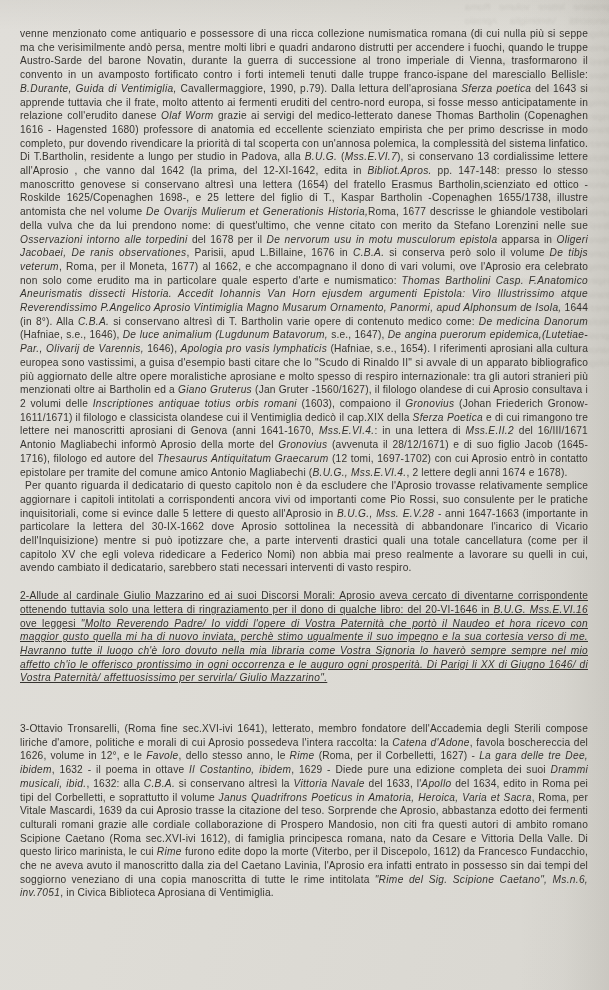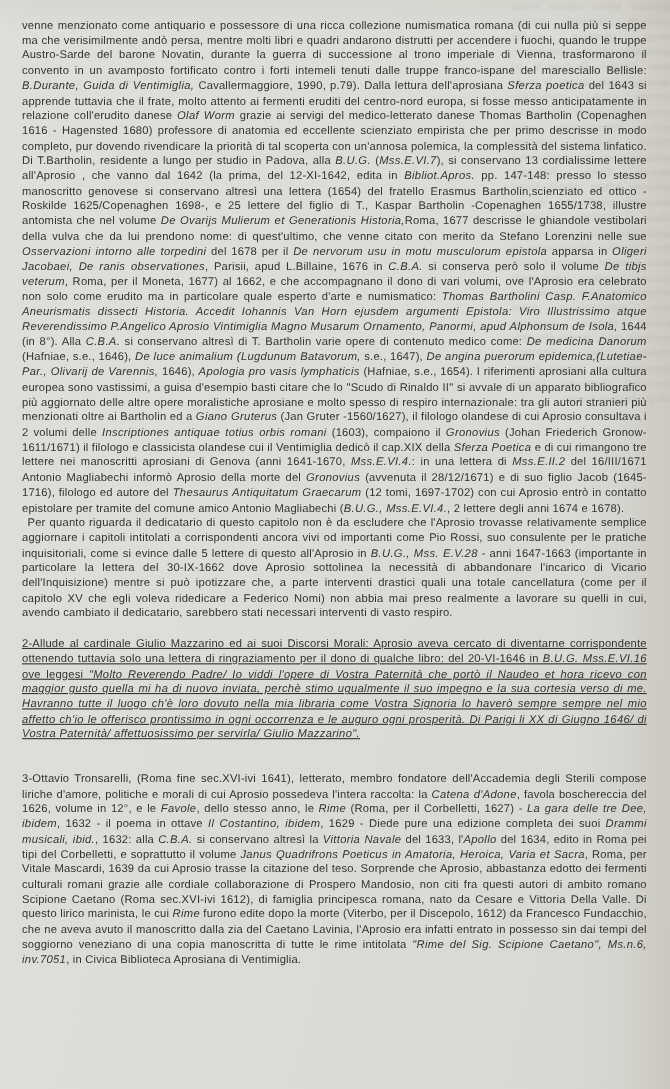--- a/index.html
+++ b/index.html
@@ -36,36 +36,36 @@
     color: #4a463e;
     font-size: 9.5px;
     line-height: 13.7px;
     text-align: justify;
     overflow: hidden;
     pointer-events: none;
     word-break: break-word;
   }
   .text-block {
     position: absolute;
-    top: 17px;
+    top: 27px;
     left: 20px;
     width: 568px;
     color: #35332f;
     font-size: 10.2px;
     line-height: 13.7px;
     letter-spacing: 0.18px;
     text-align: justify;
   }
   .text-block p {
     margin: 0;
     padding: 0;
   }
   .text-block p.indent { text-indent: 5px; }
   .text-block p.gap-line { margin-top: 14px; text-decoration: underline; }
-  .text-block p.gap-double { margin-top: 27px; }
+  .text-block p.gap-double { margin-top: 37px; }
   .text-block i {
     font-style: italic;
     letter-spacing: 0.3px;
   }
 </style>
 </head>
 <body>
 
 <div class="scan-page">
   <div class="ghost-strip">aprosiane lettere volume Roma manoscritti Ventimiglia Aprosio filologo olandese erudito numismatico biblioteca conservano altresì Genova Magliabechi su lettere e parole vergate in modo scorretto capitolo dedicatario corrispondenti opere moralistiche respiro internazionale autori stranieri citazione soggiorno veneziano copia manoscritta rime intitolata Civica Biblioteca Aprosiana lettere volume Roma manoscritti Ventimiglia Aprosio filologo olandese erudito numismatico biblioteca conservano altresì Genova Magliabechi su lettere e parole vergate in modo scorretto capitolo dedicatario corrispondenti opere moralistiche respiro internazionale autori stranieri citazione soggiorno veneziano copia manoscritta rime intitolata Civica Biblioteca Aprosiana lettere volume Roma manoscritti Ventimiglia Aprosio filologo olandese erudito</div>

